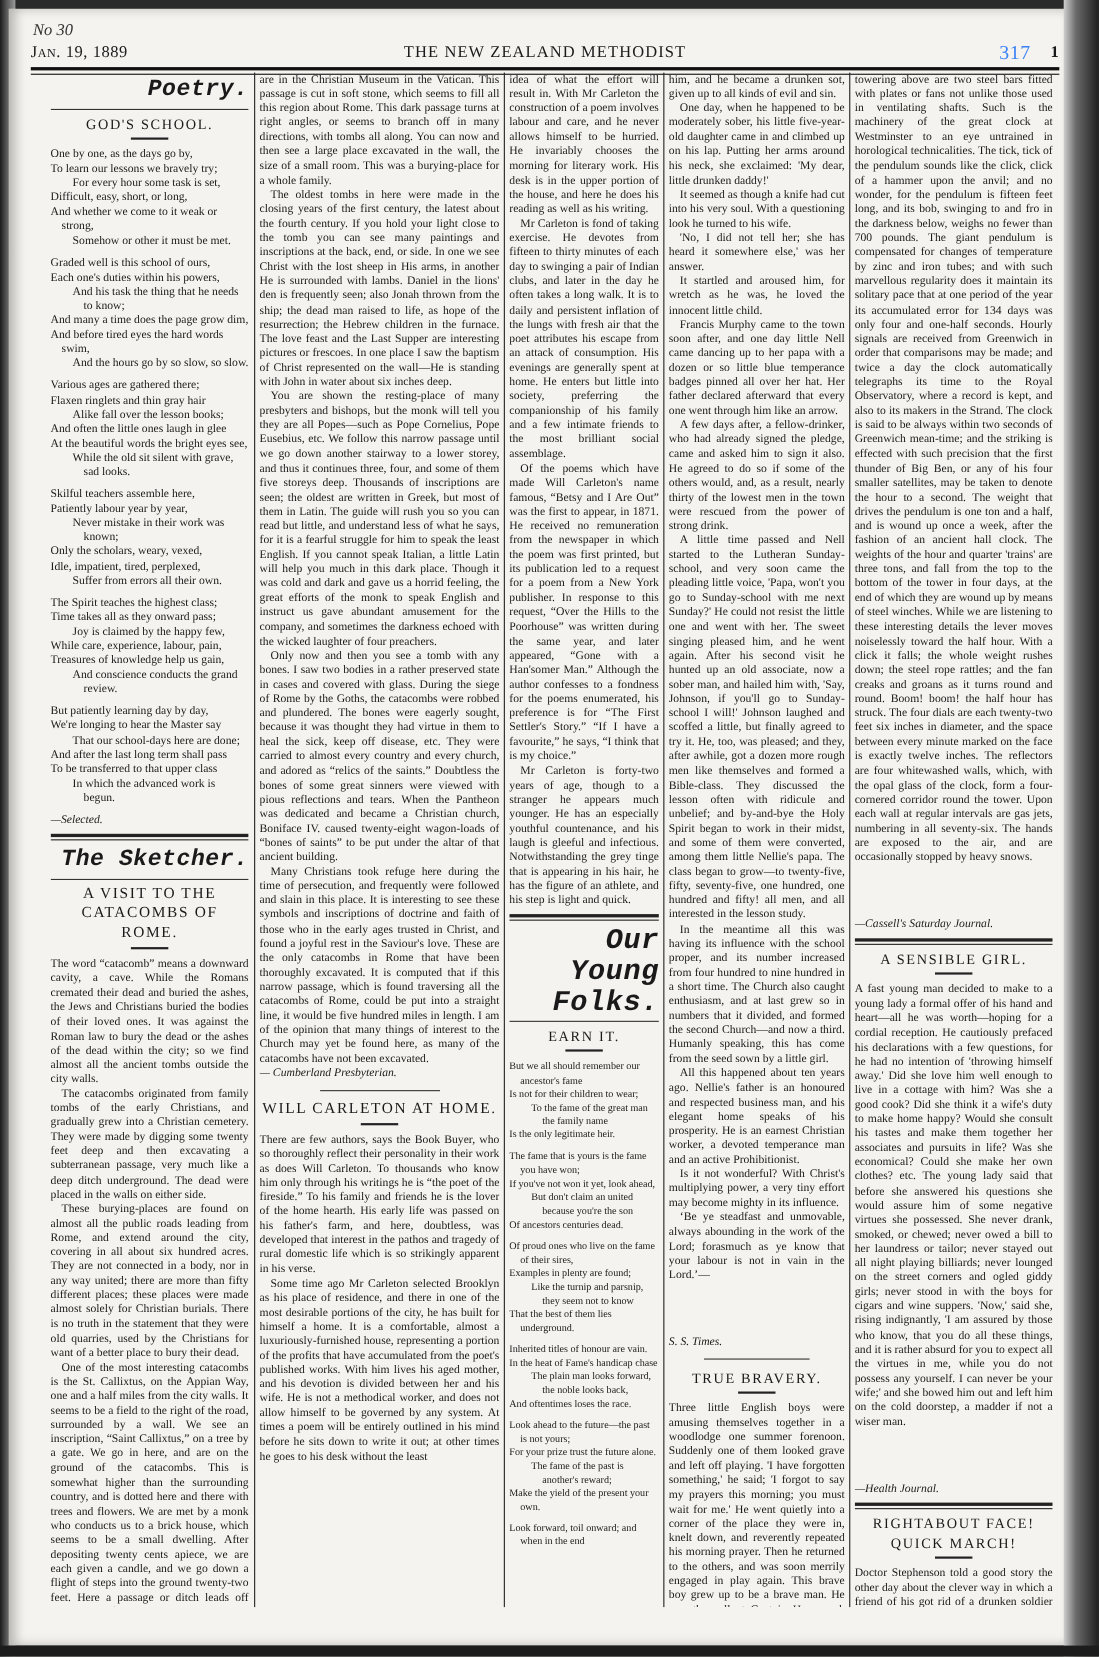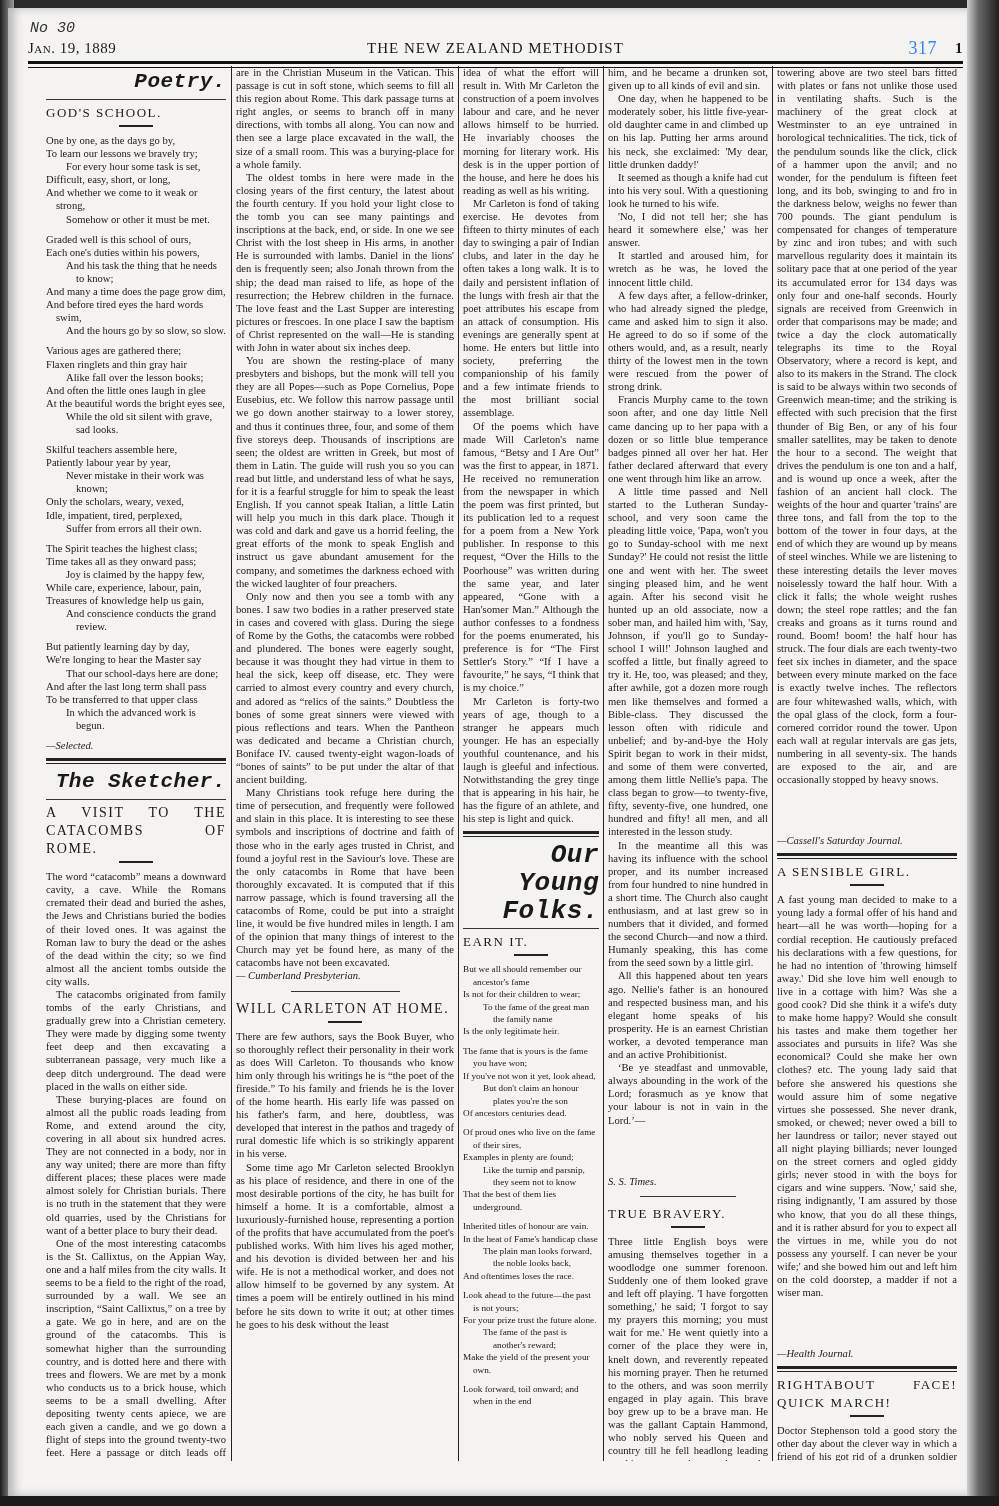--- a/index.html
+++ b/index.html
@@ -22,21 +22,21 @@
   .edge-right {
     position: absolute; right: 0; top: 0; width: 32px; height: 1506px;
     background: linear-gradient(90deg, #cfcfcf 0%, #6a6a6a 35%, #1e1e1e 100%);
   }
   .edge-bottom {
     position: absolute; left: 0; bottom: 0; width: 999px; height: 10px;
     background: #1c1c1c;
   }
   .handnote {
     position: absolute; left: 30px; top: 20px;
-    font-family: Liberation Mono, monospace; font-style: italic;
+    font-family: Liberation Serif, serif; font-style: italic;
     font-size: 15px; color: #333;
   }
   .masthead {
     position: absolute; left: 28px; top: 40px; width: 935px; height: 22px;
     font-size: 15px; letter-spacing: 0.5px;
   }
   .masthead .date { position: absolute; left: 0; top: 0; font-variant: small-caps; }
   .masthead .title { position: absolute; left: 0; right: 0; top: 0; text-align: center; letter-spacing: 1px; }
   .masthead .stamp { position: absolute; right: 26px; top: -2px; color: #3b82f6; font-size: 18px; }
   .masthead .pageno { position: absolute; right: 0; top: 0; font-weight: bold; }
@@ -53,21 +53,21 @@
   }
   .col p { margin: 0; text-indent: 10px; hyphens: auto; }
   .col p.first { text-indent: 0; }
   .section-title {
     text-align: right; font-family: Liberation Mono, monospace; font-weight: bold;
     font-size: 21px; line-height: 28px; margin: 2px 0 2px;
     font-style: italic; letter-spacing: 0.5px;
   }
   .thin-rule { border-top: 1px solid #333; margin: 3px 0; }
   .double-rule { border-top: 3px solid #222; border-bottom: 1px solid #222; height: 2px; margin: 6px 0 4px; }
-  .article-title { font-size: 13px; letter-spacing: 1.5px; line-height: 18px; margin: 4px 0 2px; }
+  .article-title { text-align: center; font-size: 13px; letter-spacing: 1.5px; line-height: 18px; margin: 4px 0 2px; }
   .short-rule { width: 34px; border-top: 2px solid #222; margin: 3px auto 7px; }
   .stanza { margin: 0 0 7px 0; }
   .stanza .l { display: block; text-align: left; padding-left: 10px; text-indent: -10px; }
   .stanza .l.in { padding-left: 30px; }
   .small-poem { font-size: 9.2px; line-height: 12.4px; }
   .attribution { font-style: italic; }
   .italic { font-style: italic; margin-top: 48px; }
 </style>
 </head>
 <body>
@@ -190,21 +190,21 @@
   <div id="earn-stanzas" class="small-poem">
       <div class="stanza">
         <span class="l">But we all should remember our ancestor's fame</span>
         <span class="l">Is not for their children to wear;</span>
         <span class="l in">To the fame of the great man the family name</span>
         <span class="l">Is the only legitimate heir.</span>
       </div>
       <div class="stanza">
         <span class="l">The fame that is yours is the fame you have won;</span>
         <span class="l">If you've not won it yet, look ahead,</span>
-        <span class="l in">But don't claim an honour plates you're the son</span>
+        <span class="l in">But don't claim an united because you're the son</span>
         <span class="l">Of ancestors centuries dead.</span>
       </div>
       <div class="stanza">
         <span class="l">Of proud ones who live on the fame of their sires,</span>
         <span class="l">Examples in plenty are found;</span>
         <span class="l in">Like the turnip and parsnip, they seem not to know</span>
         <span class="l">That the best of them lies underground.</span>
       </div>
       <div class="stanza">
         <span class="l">Inherited titles of honour are vain.</span>
@@ -226,25 +226,26 @@
 </div>
 <div class="col-divider" style="left:603px;"></div>
 
 <div class="col" style="left:608px; width:160px;">
   <div id="child-cont">
       <p class="first">him, and he became a drunken sot, given up to all kinds of evil and sin.</p>
       <p>One day, when he happened to be moderately sober, his little five-year-old daughter came in and climbed up on his lap. Putting her arms around his neck, she exclaimed: 'My dear, little drunken daddy!'</p>
       <p>It seemed as though a knife had cut into his very soul. With a questioning look he turned to his wife.</p>
       <p>'No, I did not tell her; she has heard it somewhere else,' was her answer.</p>
       <p>It startled and aroused him, for wretch as he was, he loved the innocent little child.</p>
+      <p>Francis Murphy came to the town soon after, and one day little Nell came dancing up to her papa with a dozen or so little blue temperance badges pinned all over her hat. Her father declared afterward that every one went through him like an arrow.</p>
       <p>A few days after, a fellow-drinker, who had already signed the pledge, came and asked him to sign it also. He agreed to do so if some of the others would, and, as a result, nearly thirty of the lowest men in the town were rescued from the power of strong drink.</p>
-      <p>Francis Murphy came to the town soon after, and one day little Nell came dancing up to her papa with a dozen or so little blue temperance badges pinned all over her hat. Her father declared afterward that every one went through him like an arrow.</p>
       <p>A little time passed and Nell started to the Lutheran Sunday-school, and very soon came the pleading little voice, 'Papa, won't you go to Sunday-school with me next Sunday?' He could not resist the little one and went with her. The sweet singing pleased him, and he went again. After his second visit he hunted up an old associate, now a sober man, and hailed him with, 'Say, Johnson, if you'll go to Sunday-school I will!' Johnson laughed and scoffed a little, but finally agreed to try it. He, too, was pleased; and they, after awhile, got a dozen more rough men like themselves and formed a Bible-class. They discussed the lesson often with ridicule and unbelief; and by-and-bye the Holy Spirit began to work in their midst, and some of them were converted, among them little Nellie's papa. The class began to grow—to twenty-five, fifty, seventy-five, one hundred, one hundred and fifty! all men, and all interested in the lesson study.</p>
       <p>In the meantime all this was having its influence with the school proper, and its number increased from four hundred to nine hundred in a short time. The Church also caught enthusiasm, and at last grew so in numbers that it divided, and formed the second Church—and now a third. Humanly speaking, this has come from the seed sown by a little girl.</p>
       <p>All this happened about ten years ago. Nellie's father is an honoured and respected business man, and his elegant home speaks of his prosperity. He is an earnest Christian worker, a devoted temperance man and an active Prohibitionist.</p>
+      <p>Is it not wonderful? With Christ's multiplying power, a very tiny effort may become mighty in its influence.</p>
       <p>‘Be ye steadfast and unmovable, always abounding in the work of the Lord; forasmuch as ye know that your labour is not in vain in the Lord.’—</p>
     </div>
   <div class="italic">S. S. Times.</div>
   <div class="thin-rule" style="width:60%; margin:8px auto;"></div>
   <div class="article-title">TRUE BRAVERY.</div>
   <div class="short-rule"></div>
   <div id="bravery-paras">
       <p class="first">Three little English boys were amusing themselves together in a woodlodge one summer forenoon. Suddenly one of them looked grave and left off playing. 'I have forgotten something,' he said; 'I forgot to say my prayers this morning; you must wait for me.' He went quietly into a corner of the place they were in, knelt down, and reverently repeated his morning prayer. Then he returned to the others, and was soon merrily engaged in play again. This brave boy grew up to be a brave man. He was the gallant Captain Hammond, who nobly served his Queen and country till he fell headlong leading on his men to the attack on the Redan, at the siege of Sebastopol. He was a faithful soldier to his earthly sovereign, but, better still, a good soldier of Jesus Christ, never ashamed of His service, ever ready to fight His battle.</p>
     </div>
 

